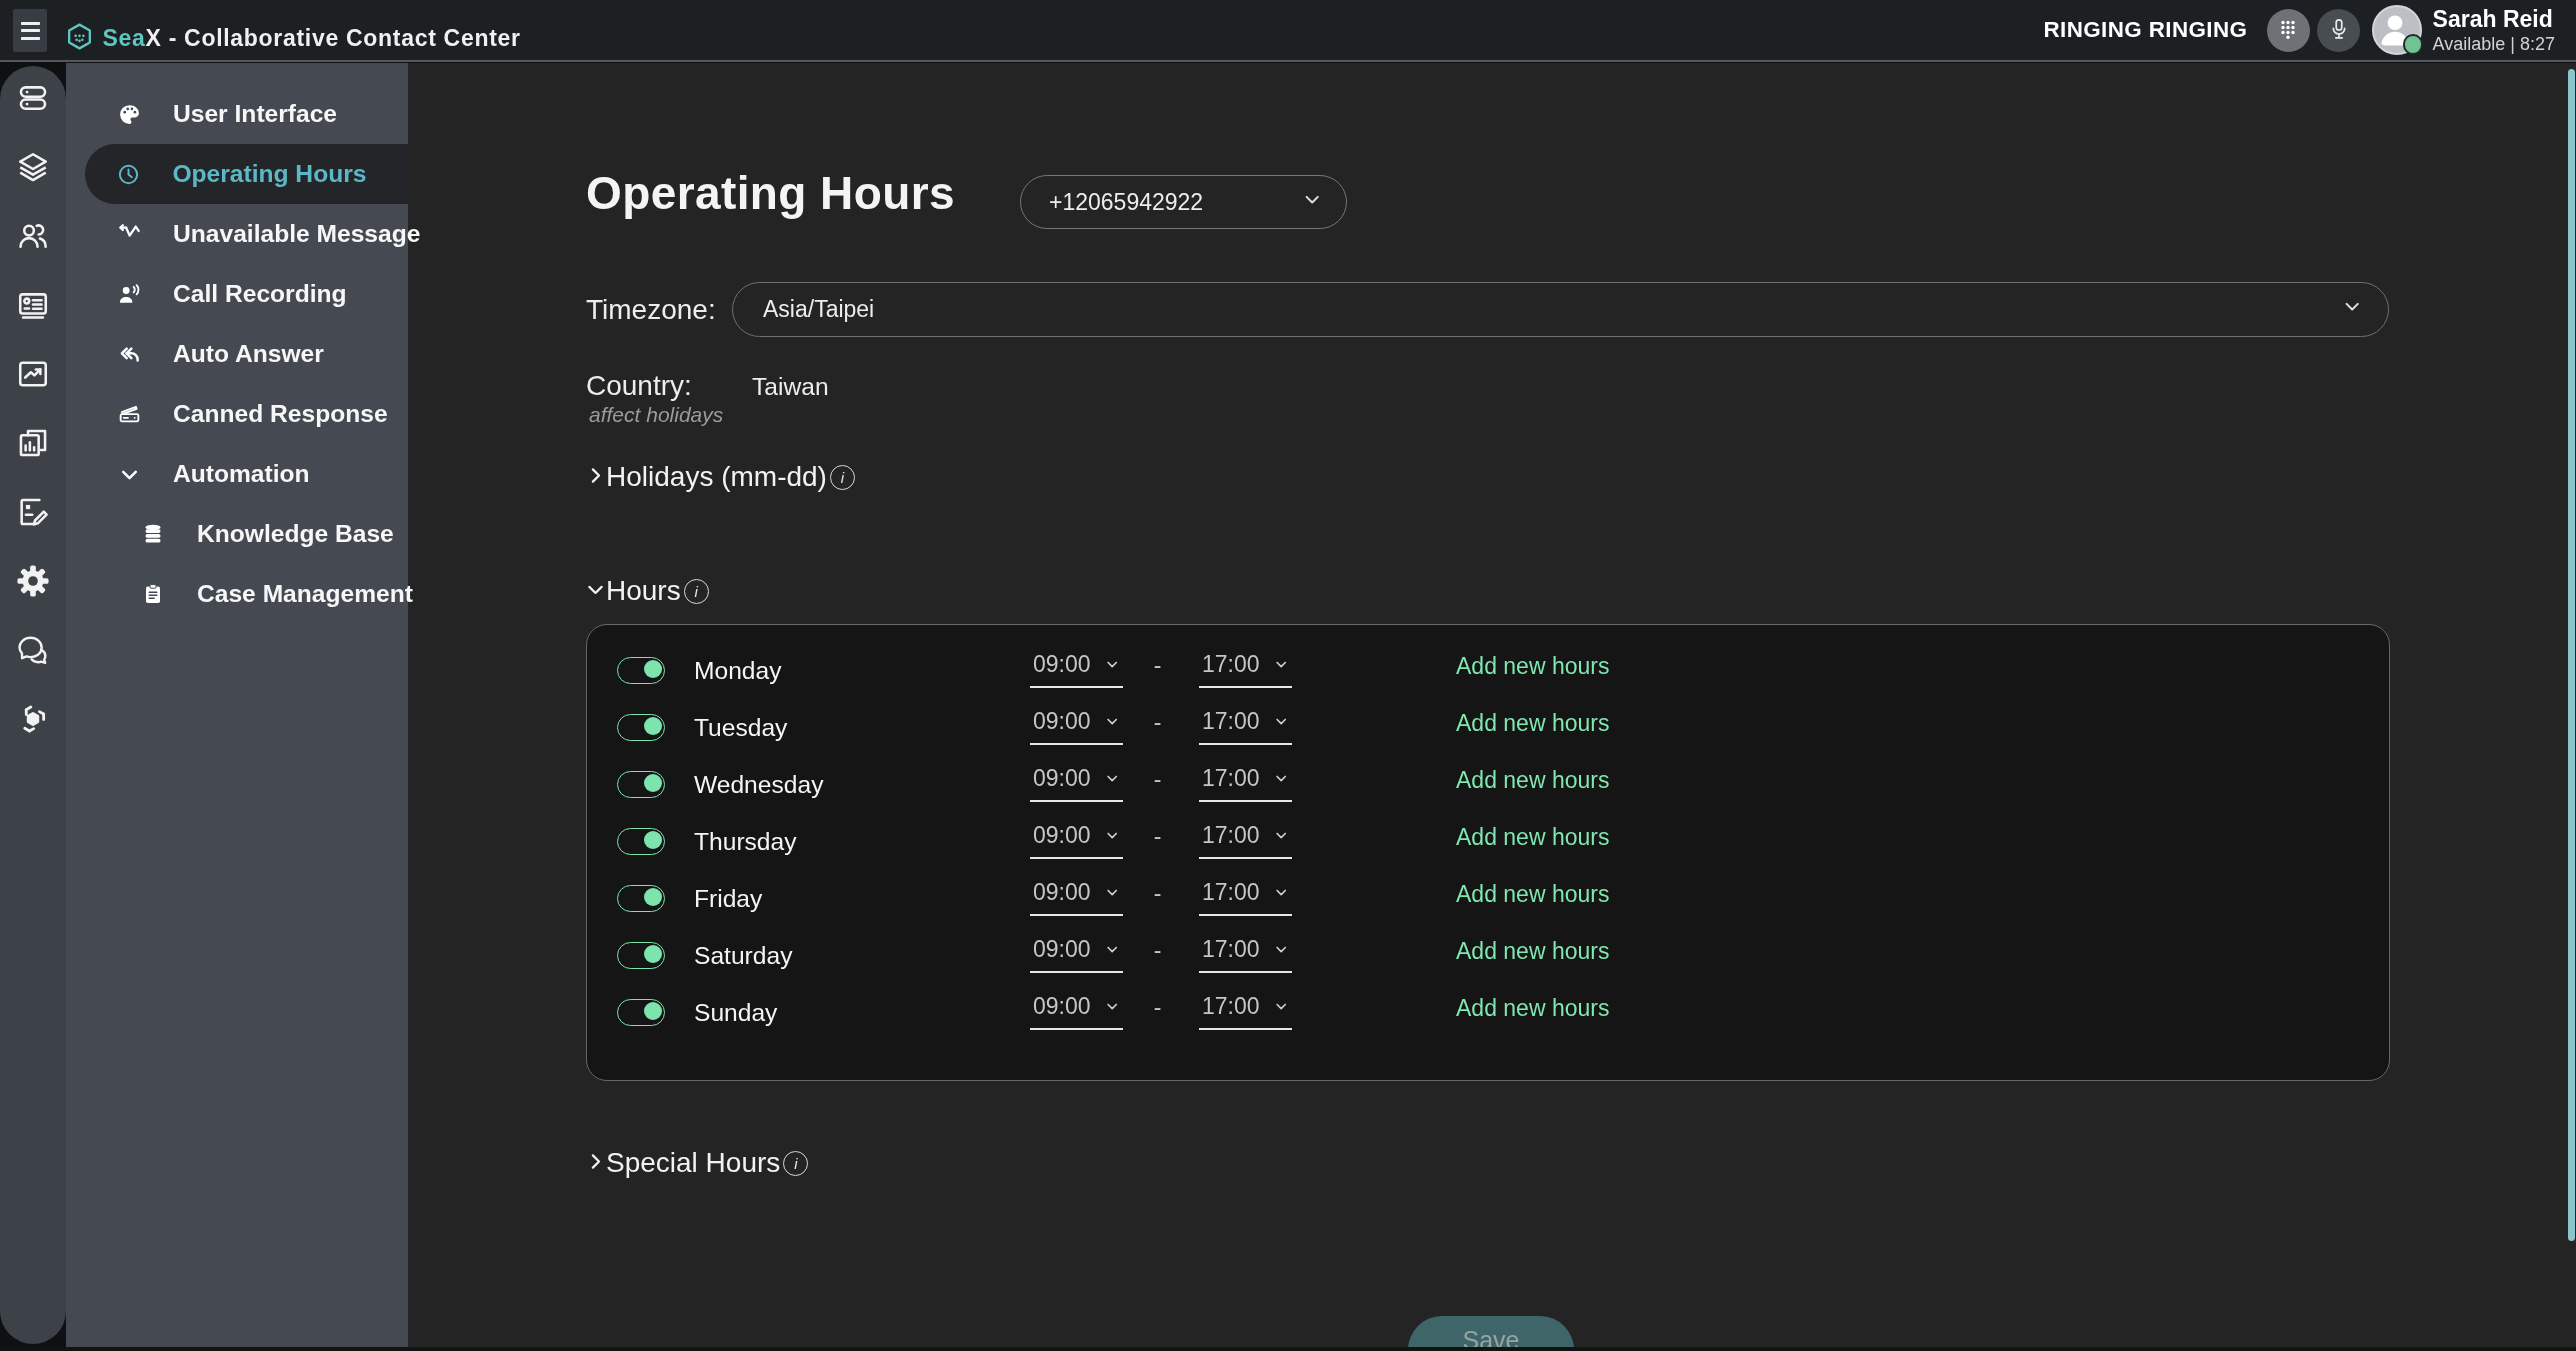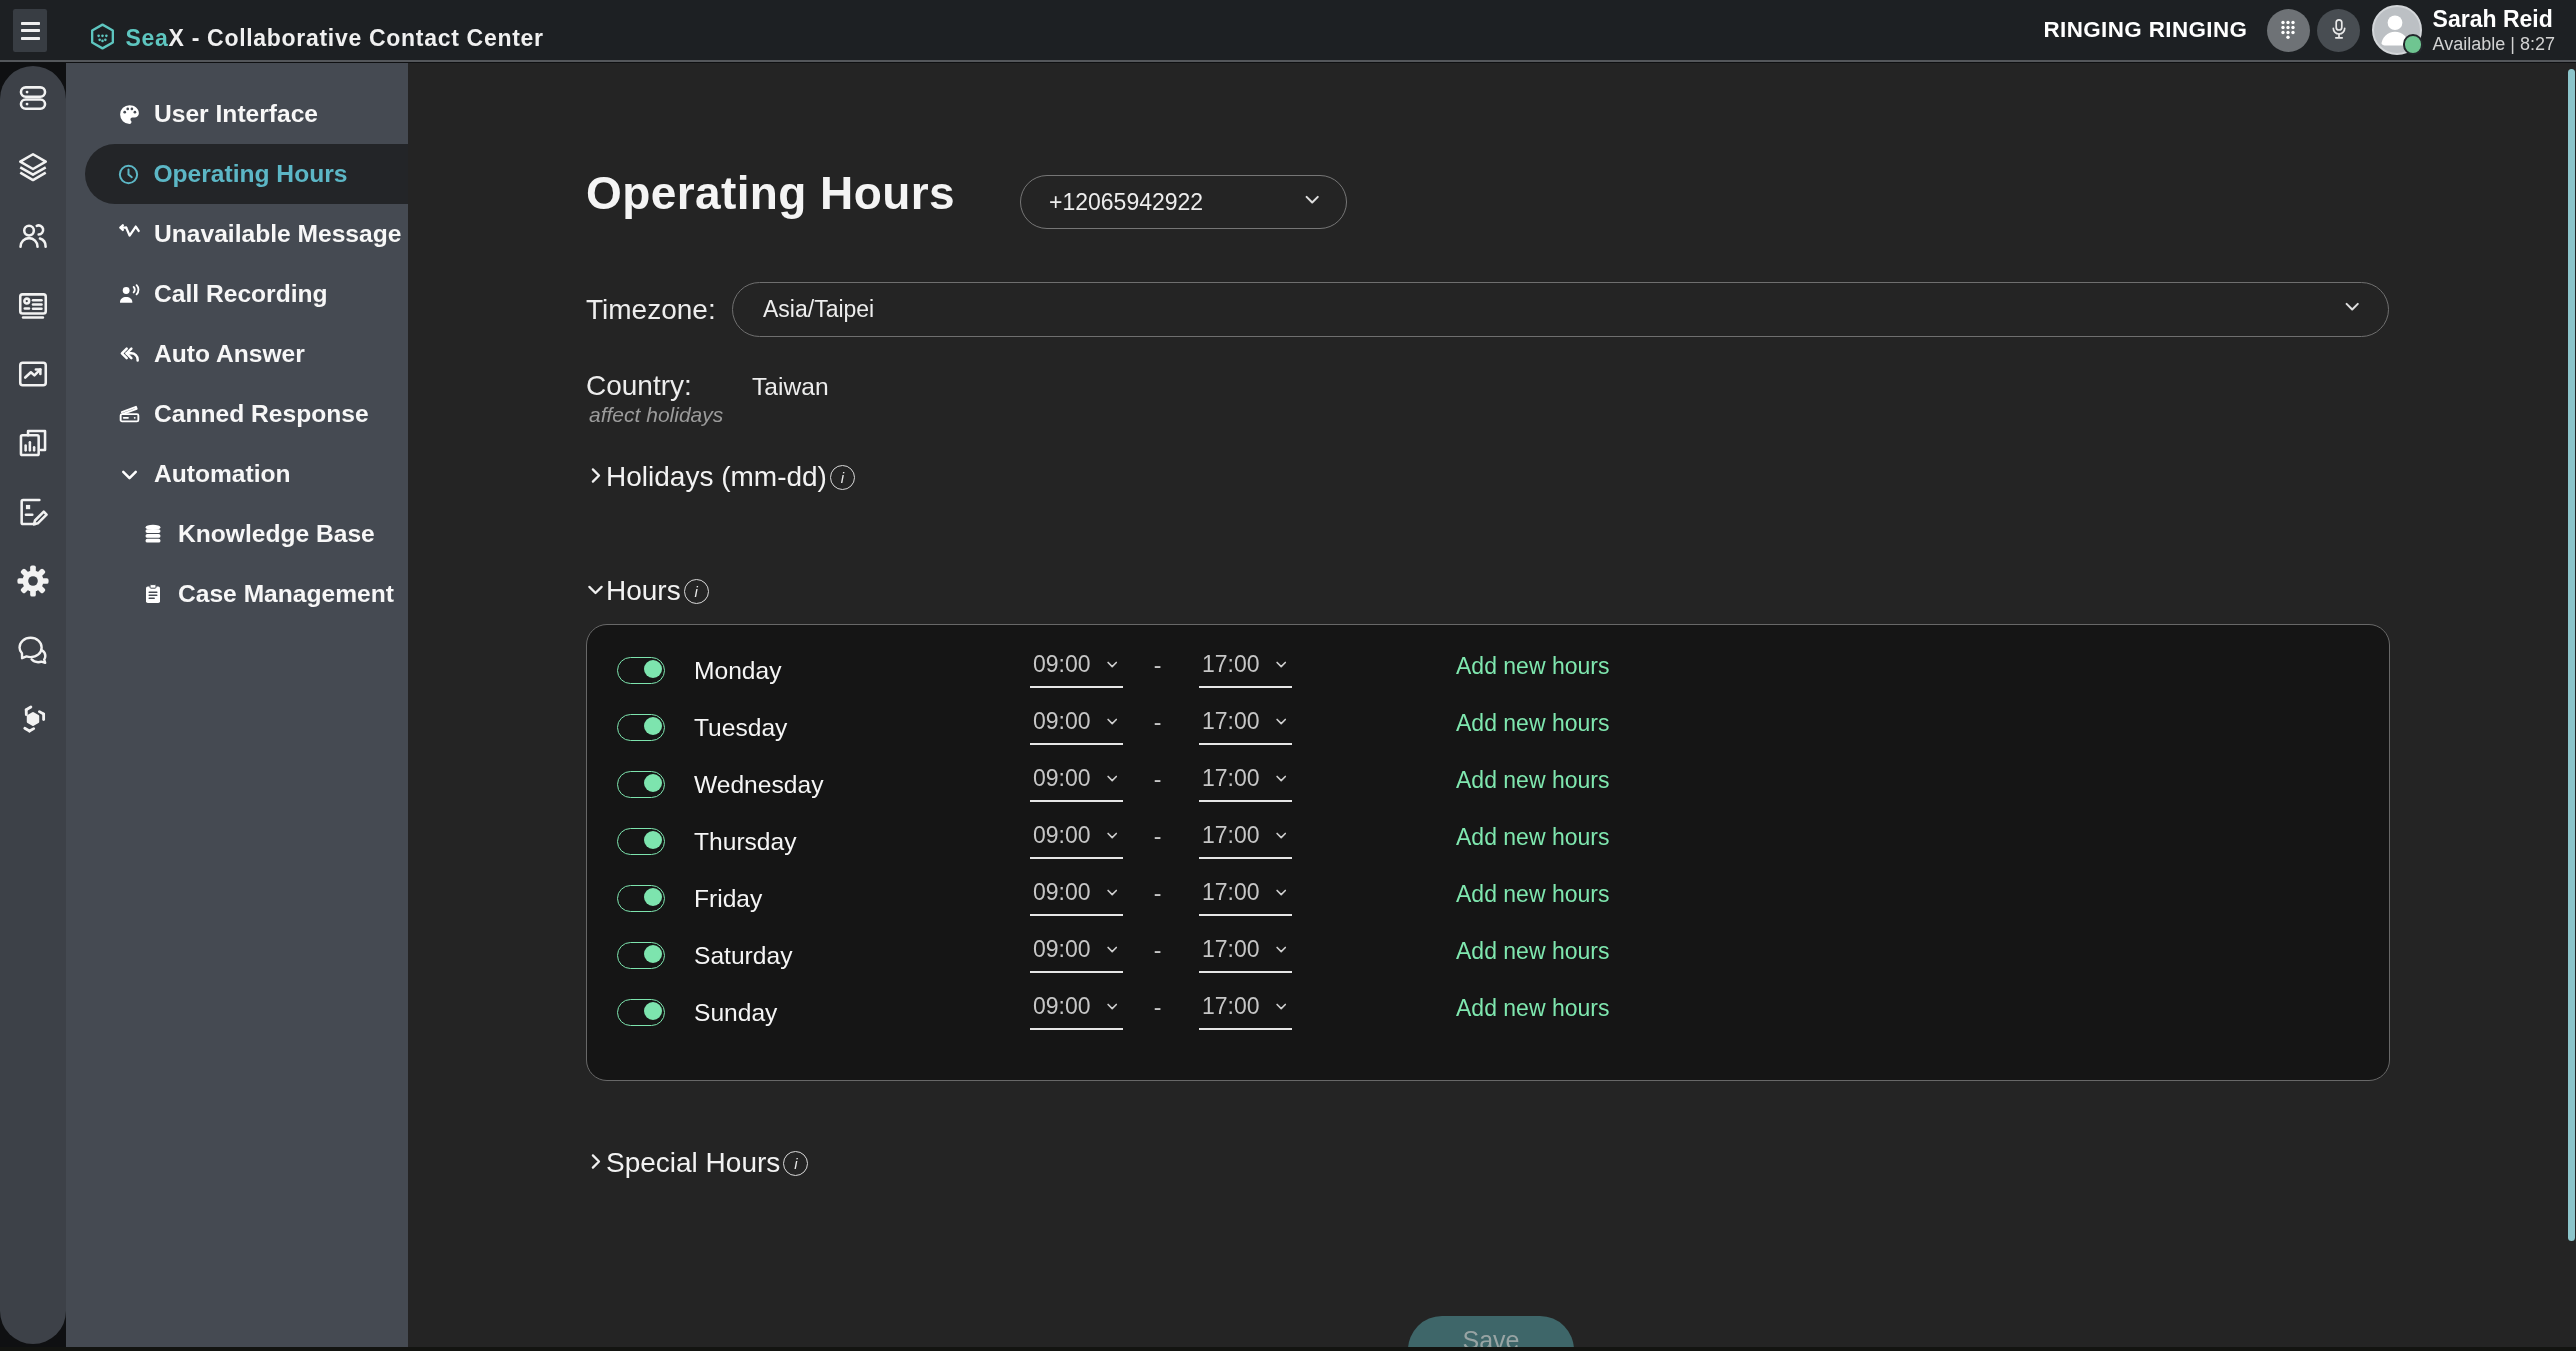--- a/index.html
+++ b/index.html
@@ -6,21 +6,21 @@
   .page{position:relative;width:2576px;height:1351px;overflow:hidden;background:#0f1012;
         font-family:"Liberation Sans",sans-serif;-webkit-font-smoothing:antialiased;}
 
   
   .topbar{position:absolute;left:0;top:0;width:2576px;height:60px;background:#1d2023;
           border-bottom:2.2px solid #54575b;z-index:6;display:flex;align-items:center;}
   .hamburger{position:absolute;left:13.4px;top:9px;width:34px;height:43px;background:#383d43;
              border:none;border-radius:2.2px;display:flex;flex-direction:column;justify-content:center;
              align-items:center;gap:4.5px;cursor:pointer;}
   .hamburger span{display:block;width:19.4px;height:3px;background:#f0f0f0;border-radius:0.7px;}
-  .logo{position:absolute;left:87px;top:0;height:76px;display:flex;align-items:center;gap:7.5px;}
+  .logo{position:absolute;left:64px;top:0;height:76px;display:flex;align-items:center;gap:7.5px;}
   .logo-text{font-size:23px;font-weight:700;letter-spacing:0.7px;color:#f0f0f0;}
   .logo-text .sea{color:#5ec6c0;}
   .top-right{position:absolute;right:21px;top:0;height:60px;display:flex;align-items:center;}
   .ringing{font-size:22.4px;font-weight:800;color:#fff;letter-spacing:0.4px;margin-right:19.4px;}
   .round-btn{width:43px;height:43px;border-radius:50%;border:none;display:flex;align-items:center;
              justify-content:center;cursor:pointer;padding:0;}
   .dialpad-btn{background:#6e7276;}
   .mic-btn{background:#484d52;margin-left:7.5px;}
   .avatar{position:relative;width:46px;height:46px;border-radius:50%;background:#bcc0c4;
           border:2.2px solid #d3d6d9;margin-left:12px;overflow:visible;cursor:pointer;}
@@ -34,21 +34,21 @@
   
   .rail{position:absolute;left:0;top:66px;width:66px;height:1278px;background:#3d4148;
         border-radius:33px;z-index:4;display:flex;flex-direction:column;align-items:center;
         padding-top:15px;box-sizing:border-box;gap:35px;}
   .rail-btn{width:34px;height:34px;background:none;border:none;padding:0;cursor:pointer;
             display:flex;align-items:center;justify-content:center;}
 
   
   .menu{position:absolute;left:66px;top:63px;width:342px;height:1284px;background:#454a52;
         z-index:2;display:flex;flex-direction:column;padding-top:21px;box-sizing:border-box;}
-  .menu-item{display:flex;align-items:center;gap:10px;height:60px;min-height:60px;
+  .menu-item{display:flex;align-items:center;gap:29px;height:60px;min-height:60px;
              padding-left:48px;cursor:pointer;}
   .menu-item .ico{width:30px;display:flex;justify-content:center;flex:none;}
   .menu-item .lbl{font-size:24.6px;font-weight:700;color:#f7f7f7;white-space:nowrap;}
   .menu-item.active{background:#232528;border-radius:30px 0 0 30px;margin-left:19.4px;padding-left:28px;}
   .menu-item.active .lbl{color:#5cb7c6;}
   .menu-item.sub{padding-left:72px;}
 
   
   .content{position:absolute;left:407px;top:63px;width:2169px;height:1284px;background:#242424;
            overflow:hidden;z-index:1;}

